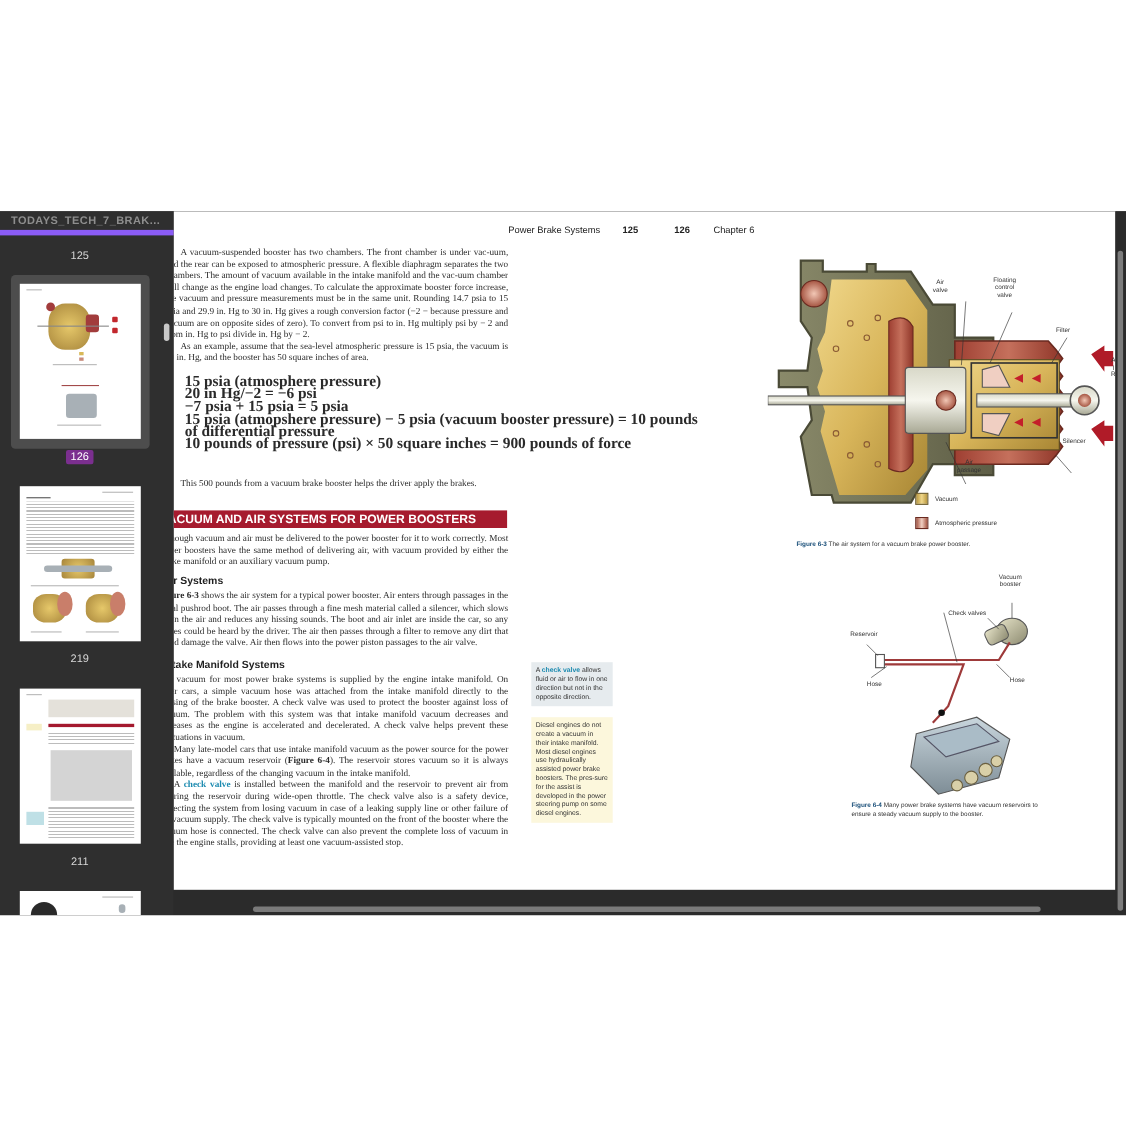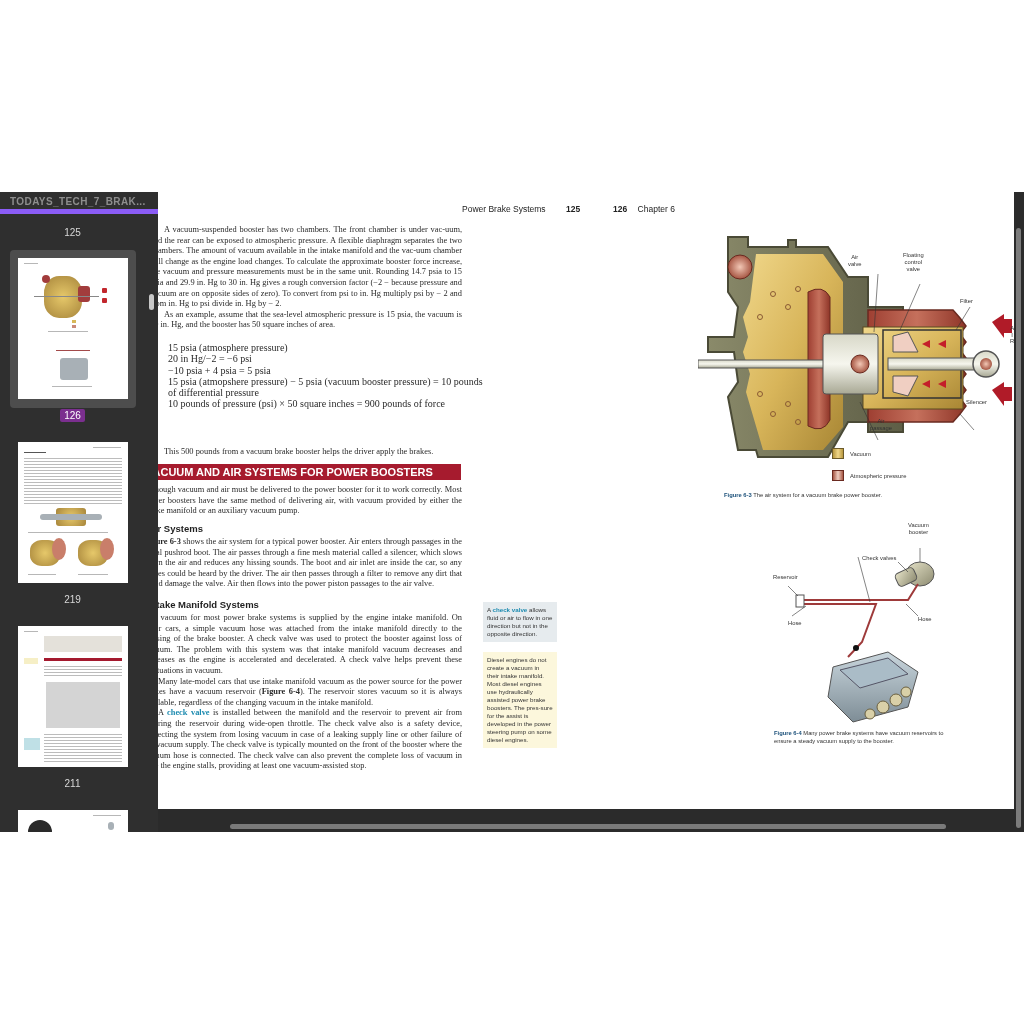--- a/index.html
+++ b/index.html
@@ -35,21 +35,21 @@
   .hscroll-thumb { position: absolute; left: 72px; top: 15px; width: 716px; height: 5px; background: #7a7a7a; border-radius: 3px; }
 
   
   .runhead { position: absolute; top: 12px; font-family: "Liberation Sans", sans-serif; font-size: 8.5px; color: #222; white-space: nowrap; }
   .runhead b { font-weight: bold; }
 
   
   .body-text { position: absolute; left: 0; width: 312px; font-size: 8.4px; line-height: 10.6px; color: #2a2a2a; text-align: justify; }
   .body-text p { text-indent: 6px; }
   .body-text p.noindent { text-indent: 0; }
-  .eq { position: absolute; left: 10px; font-size: 10px; line-height: 11.3px; color: #2a2a2a; }
+  .eq { position: absolute; left: 10px; font-size: 14px; line-height: 11.3px; color: #2a2a2a; font-weight: bold; }
   .eq div { white-space: nowrap; }
   .section-bar { position: absolute; left: 0; top: 272px; width: 311px; height: 16px; background: #a61b2e; color: #fff;
     font-family: "Liberation Sans", sans-serif; font-weight: bold; font-size: 11px; line-height: 16px; padding-left: 0; white-space: nowrap; overflow: hidden; }
   .subhead { position: absolute; left: 0; font-family: "Liberation Sans", sans-serif; font-weight: bold; font-size: 9.5px; color: #1f1f1f; white-space: nowrap; }
   .kw { color: #1d8bb0; font-weight: bold; }
   .fig-ref { font-weight: bold; }
 
   
   .note { position: absolute; font-family: "Liberation Sans", sans-serif; font-size: 6.2px; line-height: 8px; color: #333; padding: 4px 4px; }
   .note.def { left: 325px; top: 410px; width: 74px; background: #e6ebee; }
@@ -135,39 +135,39 @@
   </div>
 
   <div class="doc">
 
     <div class="runhead" style="left:304px;">
       <span>Power Brake Systems</span>
       <b style="margin-left:18px;">125</b>
     </div>
     <div class="runhead" style="left:455px;">
       <b>126</b>
-      <span style="margin-left:8px;">Chapter 6</span>
+      <span style="margin-left:19px;">Chapter 6</span>
     </div>
 
     <div style="position:absolute;left:-8px;top:0;width:330px;height:617px;">
       <div class="body-text" style="top:33px;left:0;">
         <p style="text-indent:14px;">A vacuum-suspended booster has two chambers. The front chamber is under vac-uum, and the rear can be exposed to atmospheric pressure. A flexible diaphragm separates the two chambers. The amount of vacuum available in the intake manifold and the vac-uum chamber will change as the engine load changes. To calculate the approximate booster force increase, the vacuum and pressure measurements must be in the same unit. Rounding 14.7 psia to 15 psia and 29.9 in. Hg to 30 in. Hg gives a rough conversion factor (−2 − because pressure and vacuum are on opposite sides of zero). To convert from psi to in. Hg multiply psi by − 2 and from in. Hg to psi divide in. Hg by − 2.</p>
         <p style="text-indent:14px;">As an example, assume that the sea-level atmospheric pressure is 15 psia, the vacuum is 20 in. Hg, and the booster has 50 square inches of area.</p>
       </div>
 
       <div class="eq" style="top:150px;left:18px;">
         <div>15 psia (atmosphere pressure)</div>
         <div>20 in Hg/−2 = −6 psi</div>
-        <div>−10 psia + 4 psia = 5 psia</div>
+        <div>−7 psia + 15 psia = 5 psia</div>
         <div>15 psia (atmopshere pressure) − 5 psia (vacuum booster pressure) = 10 pounds</div>
         <div>of differential pressure</div>
         <div>10 pounds of pressure (psi) × 50 square inches = 900 pounds of force</div>
       </div>
 
-      <div class="body-text" style="top:243px;left:14px;width:300px;margin-top:12px;">
+      <div class="body-text" style="top:243px;left:14px;width:300px;">
         <p class="noindent">This 500 pounds from a vacuum brake booster helps the driver apply the brakes.</p>
       </div>
 
       <div class="section-bar">
         <span style="display:inline-block;margin-left:-4px;">VACUUM AND AIR SYSTEMS FOR POWER BOOSTERS</span>
       </div>
 
       <div class="body-text" style="top:293px;left:-6px;width:318px;">
         <p class="noindent">Although vacuum and air must be delivered to the power booster for it to work correctly. Most power boosters have the same method of delivering air, with vacuum provided by either the intake manifold or an auxiliary vacuum pump.</p>
       </div>

